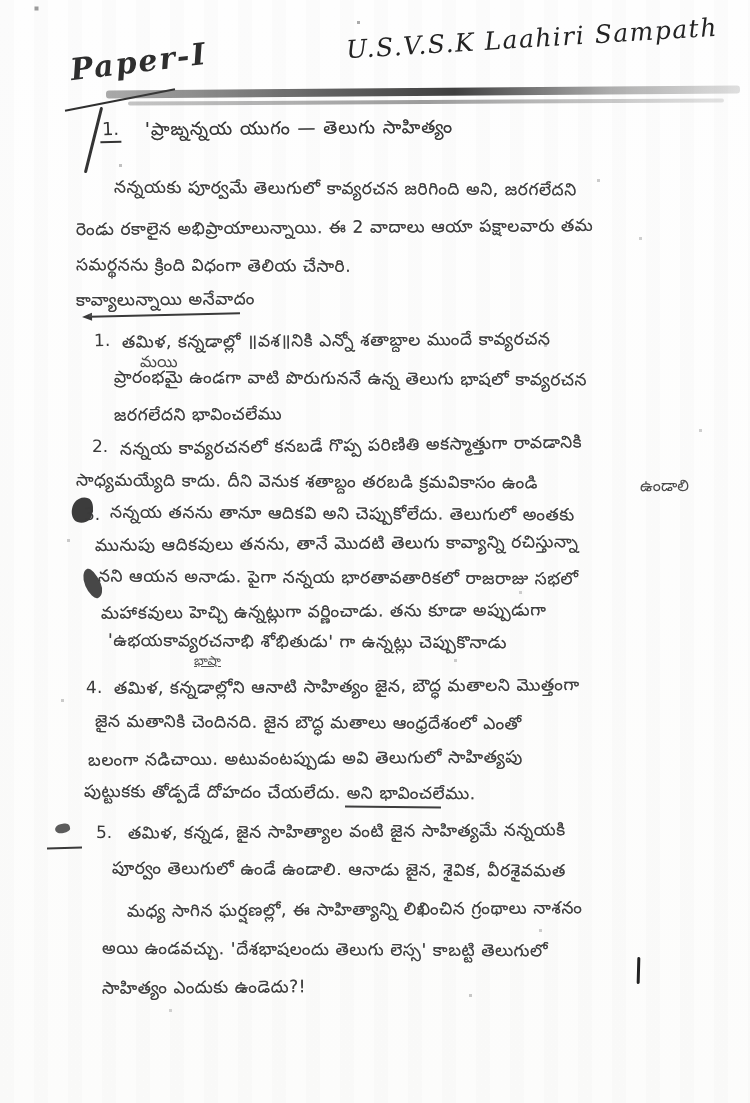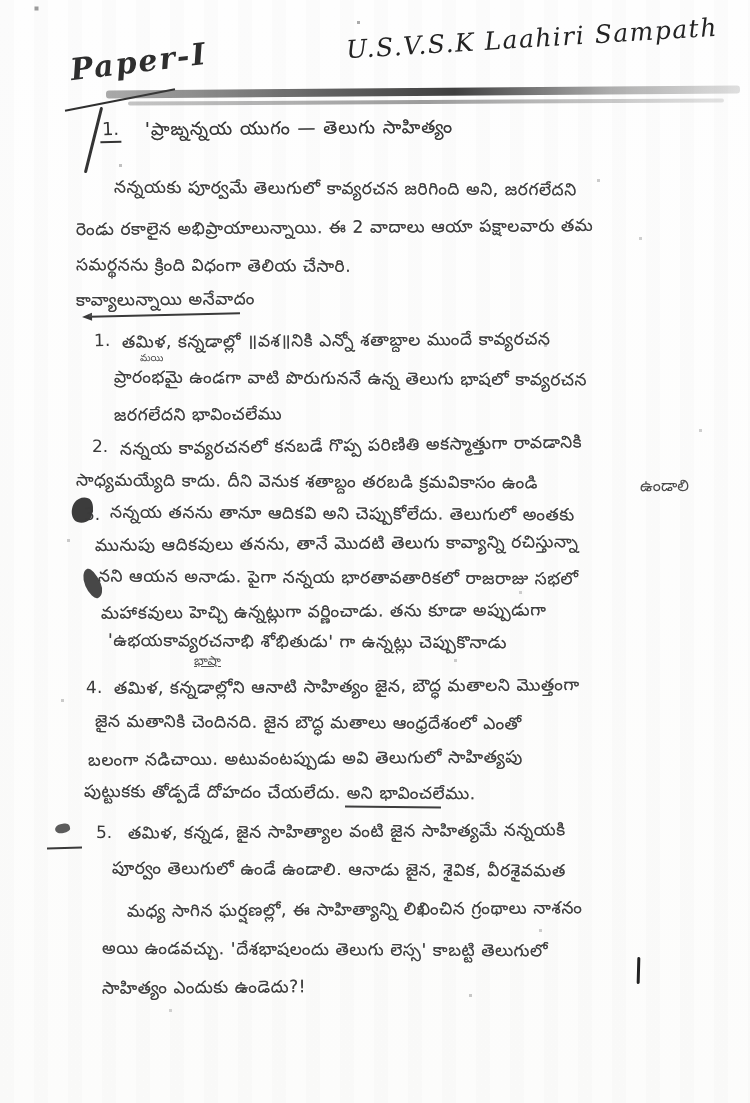--- a/index.html
+++ b/index.html
@@ -21,21 +21,21 @@
     font-size:17px;
     letter-spacing:0.6px;
     color:#3f3f3f;
     text-shadow:0 0 0.6px rgba(40,40,40,0.55);
   }
   .r1{transform:rotate(-0.45deg);}
   .r2{transform:rotate(0.35deg);}
   .r3{transform:rotate(-0.9deg);}
   .heading{font-size:18px;letter-spacing:1px;color:#383838;}
   .pt-num{position:absolute;font-size:17px;color:#3a3a3a;}
-  .small-note{position:absolute;font-size:10px;color:#4a4a4a;white-space:nowrap;}
+  .small-note{position:absolute;font-size:16px;color:#4a4a4a;white-space:nowrap;}
   .paper-label{
     position:absolute;left:70px;top:44px;
     font-family:"DejaVu Serif","Liberation Serif",serif;
     font-style:italic;font-weight:bold;
     font-size:30px;color:#2e2e2e;
     transform:rotate(-7deg);letter-spacing:2px;
   }
   .paper-underline{
     position:absolute;left:64px;top:99px;width:112px;height:0;
     border-top:2.5px solid #2f2f2f;transform:rotate(-11deg);

